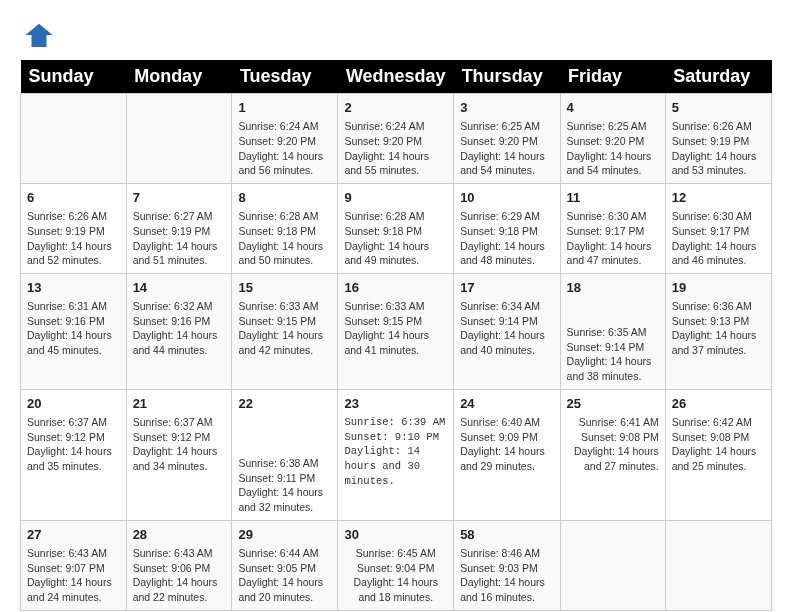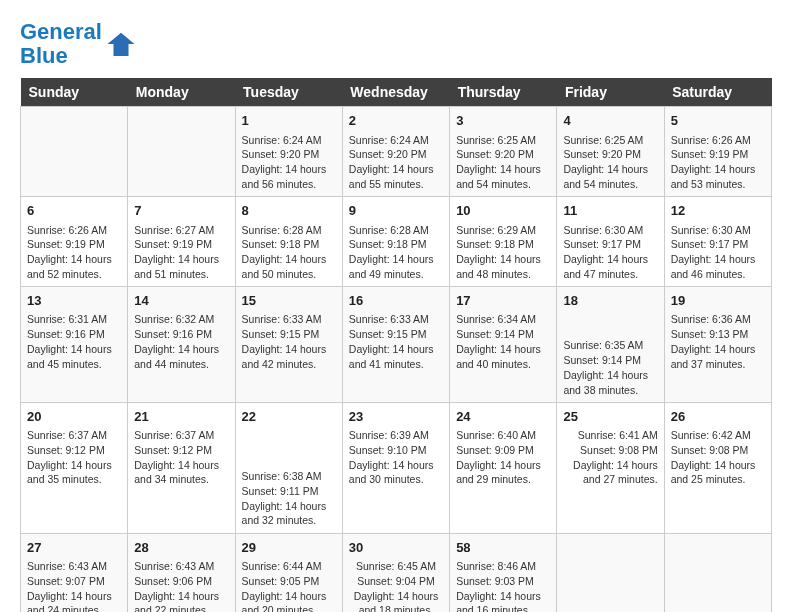--- a/index.html
+++ b/index.html
@@ -45,25 +45,25 @@
     .location {
       font-size: 14px;
       color: #444;
     }
     table {
       width: 100%;
       border-collapse: collapse;
       font-size: 11px;
     }
     thead tr th {
-      background-color: #404040;
+      background-color: #000000;
       color: white;
       text-align: left;
       padding: 6px 8px;
-      font-size: 14px;
+      font-size: 18px;
       font-weight: bold;
     }
     tbody tr td {
       border: 1px solid #ccc;
       vertical-align: top;
       padding: 5px 6px;
       width: 107px;
       min-height: 70px;
       color: #333;
       line-height: 1.4;
@@ -88,24 +88,20 @@
       background-color: #f0f0f0;
     }
   </style>
 </head>
 <body>
 
 <div class="header">
   <div class="logo">
     <div>
       <div style="display:flex;align-items:center;">
-        <div class="logo-text">
-          <span>General</span><br>
-          <span style="color:#1a7abf;">Blue</span>
-        </div>
         <svg class="logo-icon" viewBox="0 0 40 40">
           <polygon points="20,5 38,20 30,20 30,36 10,36 10,20 2,20" fill="#2a6db5"></polygon>
         </svg>
       </div>
     </div>
   </div>
   <div class="title-block">
     <div class="month-year"></div>
     <div class="location"></div>
   </div>
@@ -260,21 +256,21 @@
 Daylight: 14 hours and 34 minutes.</div>
         </td>
         <td>
           <div class="day-num">22</div>
           <div class="day-info" style="white-space: pre-line; margin-top: 43px;">Sunrise: 6:38 AM
 Sunset: 9:11 PM
 Daylight: 14 hours and 32 minutes.</div>
         </td>
         <td>
           <div class="day-num">23</div>
-          <div class="day-info" style="white-space: pre-line;">Sunrise: 6:39 AM
+          <div class="day-info" style="white-space: pre-line; font-family: Liberation Mono, monospace;">Sunrise: 6:39 AM
 Sunset: 9:10 PM
 Daylight: 14 hours and 30 minutes.</div>
         </td>
         <td>
           <div class="day-num">24</div>
           <div class="day-info" style="white-space: pre-line;">Sunrise: 6:40 AM
 Sunset: 9:09 PM
 Daylight: 14 hours and 29 minutes.</div>
         </td>
         <td>

